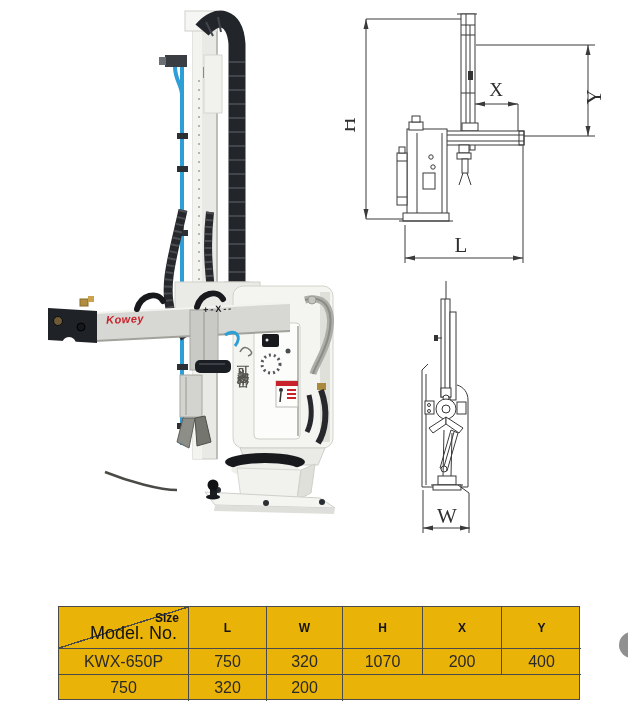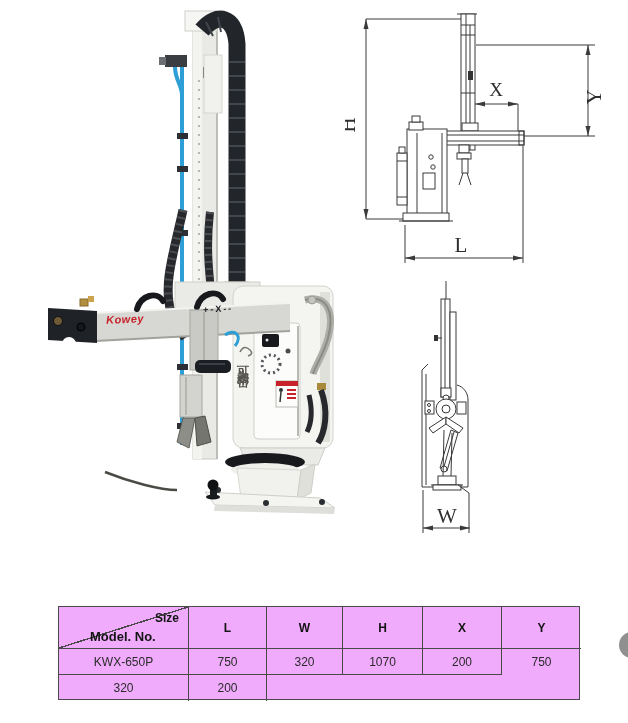--- a/index.html
+++ b/index.html
@@ -13,33 +13,33 @@
      font-size:11px;font-weight:bold;font-style:italic;color:#c8232c;letter-spacing:.5px;}
   .beam-marking{left:203px;top:304px;transform:rotate(-2.5deg);
      font-size:9px;font-weight:bold;color:#17181b;letter-spacing:2px;}
   .body-vtext{left:236px;top:356px;writing-mode:vertical-rl;text-orientation:upright;
      font-size:12px;font-weight:bold;color:#56544f;letter-spacing:3px;line-height:14px;}
 
   
   .spec-table{left:58px;top:606px;width:522px;height:94px;
      display:grid;grid-template-columns:130px 78px 76px 80px 79px 79px;
      grid-template-rows:42px 26px 26px;
-     border:1.5px solid #4a4a4a;box-sizing:border-box;background:#f0abfc;}
+     border:1.5px solid #4a4a4a;box-sizing:border-box;background:#eab308;}
   .spec-table .cell{border-right:1px solid #4a4a4a;border-bottom:1px solid #4a4a4a;
      display:flex;align-items:center;justify-content:center;
-     font-size:12px;color:#2a2a2a;box-sizing:border-box;}
+     font-size:16px;color:#2a2a2a;box-sizing:border-box;}
   .spec-table .cell:nth-child(6n){border-right:none;}
   .spec-table .cell.last-row{border-bottom:none;}
   .spec-table .head{font-weight:bold;font-size:12px;color:#141414;}
   .corner-cell{position:relative;
      background:linear-gradient(to bottom right,
         transparent calc(50% - .7px), #4a4a4a calc(50% - .7px),
         #4a4a4a calc(50% + .7px), transparent calc(50% + .7px));}
   .corner-top{position:absolute;top:4px;right:9px;font-weight:bold;font-size:12px;color:#141414;}
-  .corner-bottom{position:absolute;bottom:4px;left:7px;font-weight:bold;font-size:13px;color:#141414;padding-left:24px;}
+  .corner-bottom{position:absolute;bottom:4px;left:7px;font-weight:normal;font-size:18px;color:#141414;padding-left:24px;}
 
   
   .floating-circle{left:619px;top:632px;width:26px;height:26px;border-radius:50%;
      background:#909090;}
 
   svg{display:block;}
   svg text{font-family:"Liberation Serif",serif;fill:#2f2f2f;}
 </style>
 </head>
 <body>
@@ -304,20 +304,21 @@
     <div class="cell head">W</div>
     <div class="cell head">H</div>
     <div class="cell head">X</div>
     <div class="cell head">Y</div>
 
     <div class="cell">KWX-650P</div>
     <div class="cell">750</div>
     <div class="cell">320</div>
     <div class="cell">1070</div>
     <div class="cell">200</div>
+    <div class="cell">400</div>
 
     <div class="cell last-row">750</div>
     <div class="cell last-row">320</div>
     <div class="cell last-row">200</div>
   </div>
 
   <div class="abs floating-circle"></div>
 
 </div>
 

